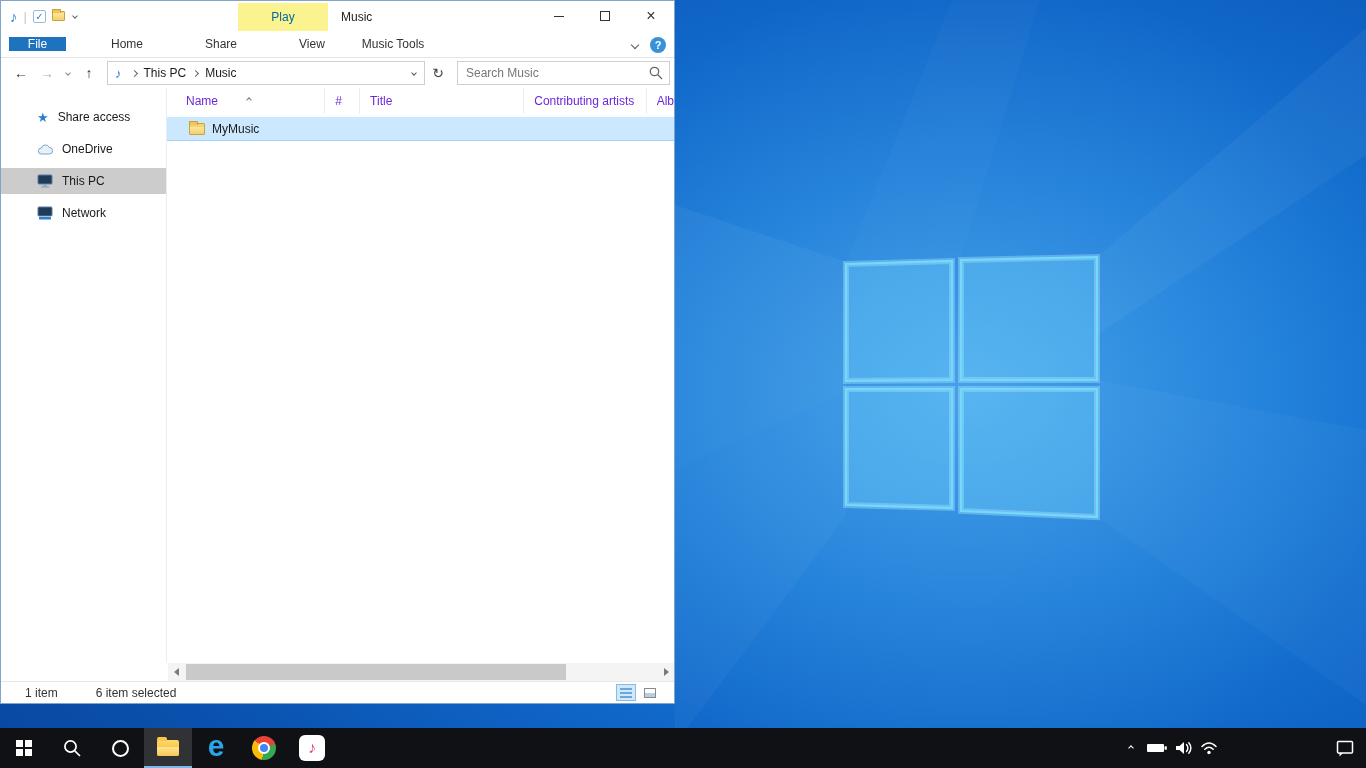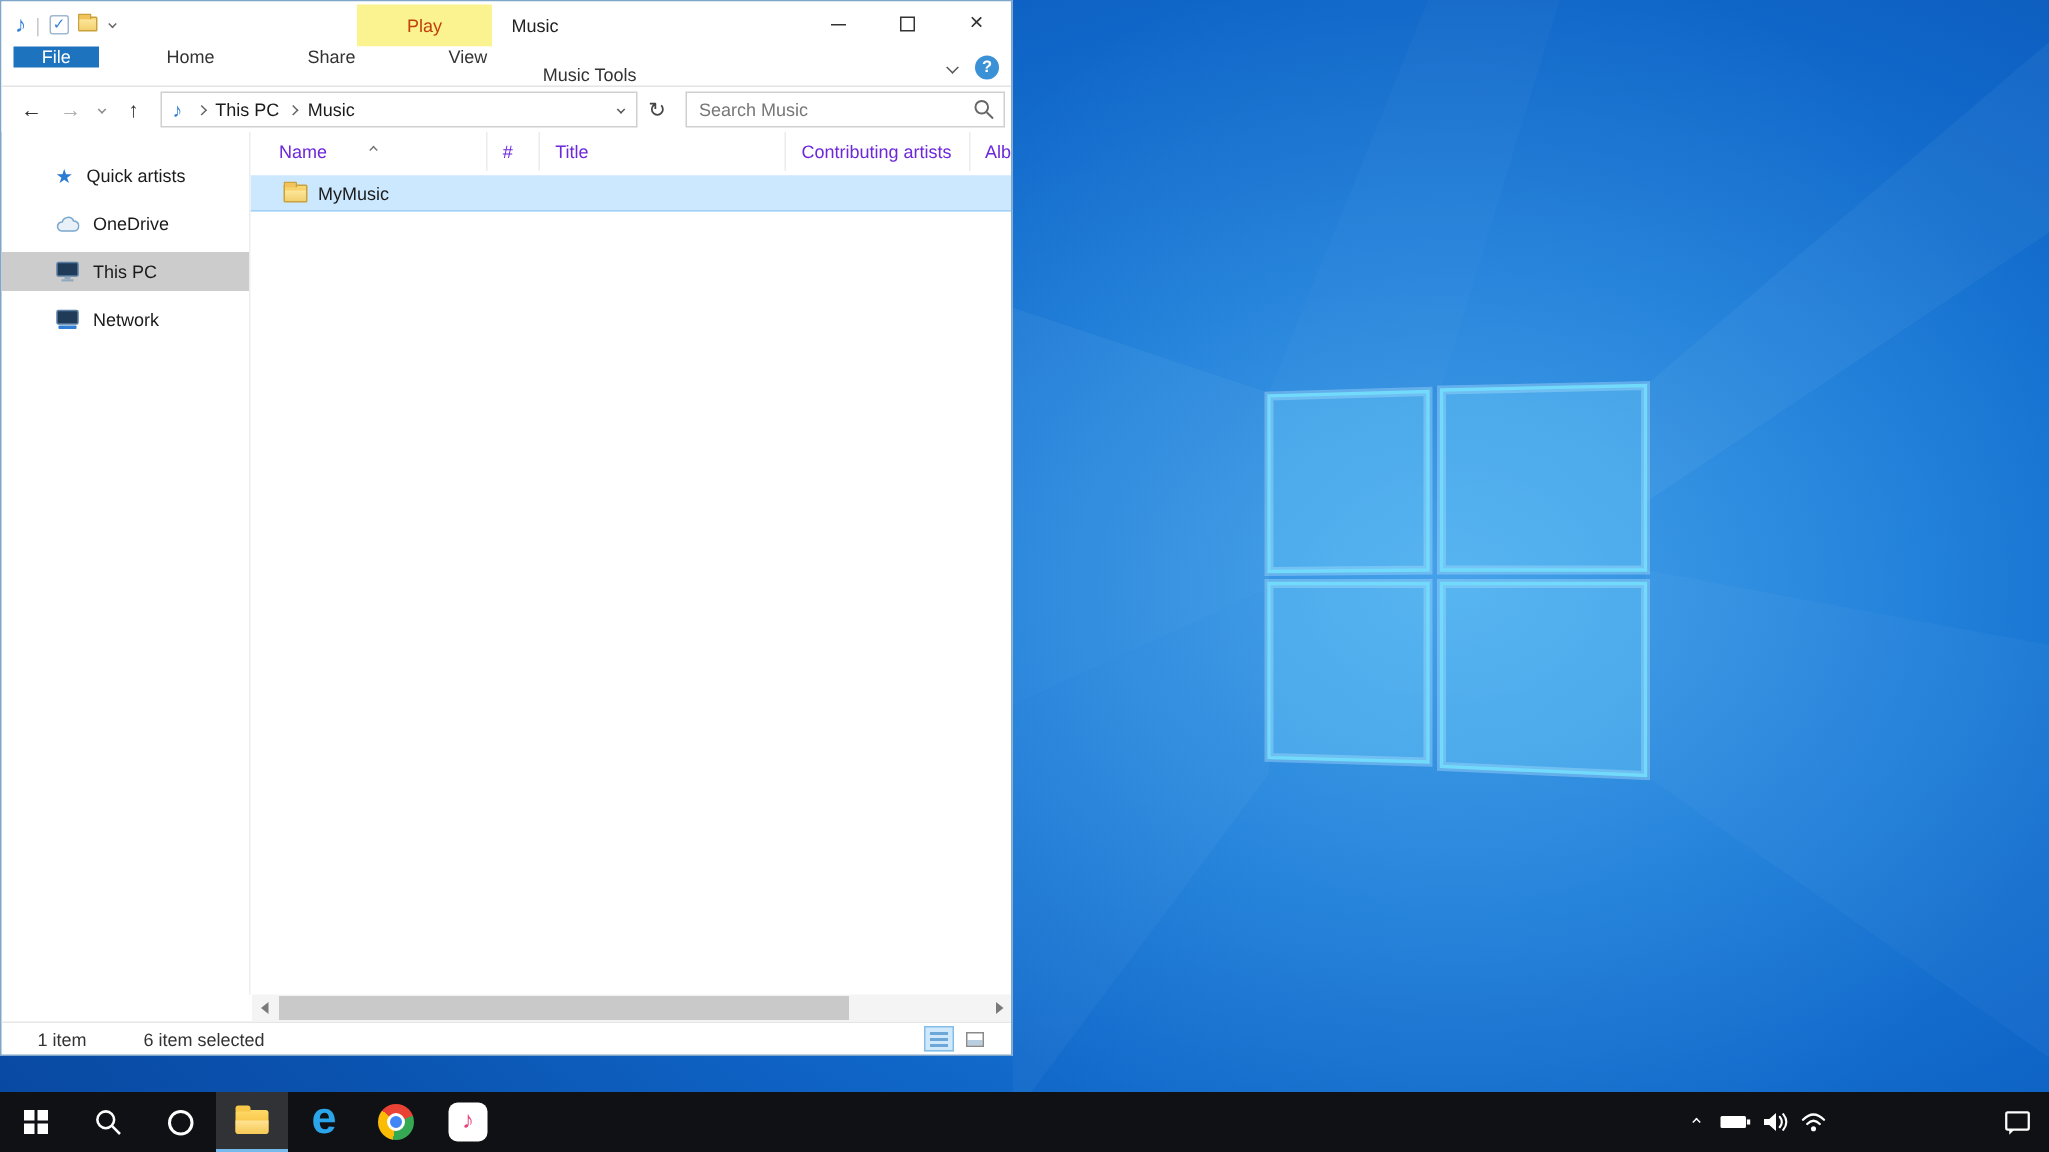--- a/index.html
+++ b/index.html
@@ -30,31 +30,31 @@
                font-size:10px; line-height:11px; text-align:center; border-radius:2px; }
   .chev { display:inline-block; width:6px; height:6px; border-right:1.4px solid currentColor; border-bottom:1.4px solid currentColor; }
   .chev.down { transform:rotate(45deg); }
   .chev.up { transform:rotate(-135deg); }
   .chev.sm { width:4px; height:4px; }
   .qat .chev { color:#666; margin-left:2px; }
 
   .play-tab {
     position:absolute; left:237px; top:2px; width:90px; height:28px;
     background:#fbf290; display:flex; align-items:center; justify-content:center;
-    color:#c2410c; font-size:12px;
+    color:#0369a1; font-size:12px;
   }
   .window-title { position:absolute; left:340px; top:9px; color:#222; }
   .win-controls { position:absolute; right:0; top:0; height:30px; display:flex; }
   .win-btn { width:46px; height:30px; display:flex; align-items:center; justify-content:center; color:#333; }
   .min-glyph { width:10px; height:1px; background:#333; display:inline-block; }
   .max-glyph { width:10px; height:10px; border:1px solid #333; display:inline-block; }
   .close-glyph { font-size:16px; line-height:1; }
 
   
-  .ribbon-tabs { height:27px; display:flex; align-items:flex-start; position:relative; background:#fff; border-bottom:1px solid #e4e4e4; flex:0 0 auto; }
+  .ribbon-tabs { height:27px; display:flex; align-items:center; position:relative; background:#fff; border-bottom:1px solid #e4e4e4; flex:0 0 auto; }
   .file-tab { width:57px; margin-left:8px; background:#1e73be; color:#fff; display:flex; align-items:center; justify-content:center; }
   .rtab { padding:0 17px; display:flex; align-items:center; color:#333;margin-left:28px; }
   .ctx-tab { padding:12px 14px; margin-left:6px; display:flex; align-items:center; color:#333; }
   .ribbon-right { position:absolute; right:8px; top:0; height:27px; display:flex; align-items:center; gap:12px; }
   .ribbon-right .chev { color:#555; }
   .help-icon { width:16px; height:16px; border-radius:50%; background:#3a91d6; color:#fff; font-size:11px; font-weight:bold;
                display:flex; align-items:center; justify-content:center; }
 
   
   .nav-row { height:30px; display:flex; align-items:center; padding:0 4px 0 8px; gap:2px; background:#fff; flex:0 0 auto; }
@@ -248,21 +248,21 @@
             <line x1="8.8" y1="8.8" x2="13" y2="13" stroke="#666" stroke-width="1.3"></line>
           </svg>
       </span>
     </div>
   </div>
 
   <div class="main">
     <div class="sidebar">
       <div class="side-item">
         <span class="star-icon">★</span>
-        <span>Quick artists</span>
+        <span>Share access</span>
       </div>
       <div class="side-item">
         <span class="sicon">
           <svg width="16" height="13" viewBox="0 0 16 13">
               <path d="M4.2 11 a3 3 0 0 1 .3-6 a4 4 0 0 1 7.6-.6 a2.8 2.8 0 0 1 .3 6.6 z" fill="#e8f0f8" stroke="#7aa7cc" stroke-width="1"></path>
             </svg>
         </span>
         <span>OneDrive</span>
       </div>
       <div class="side-item selected">

